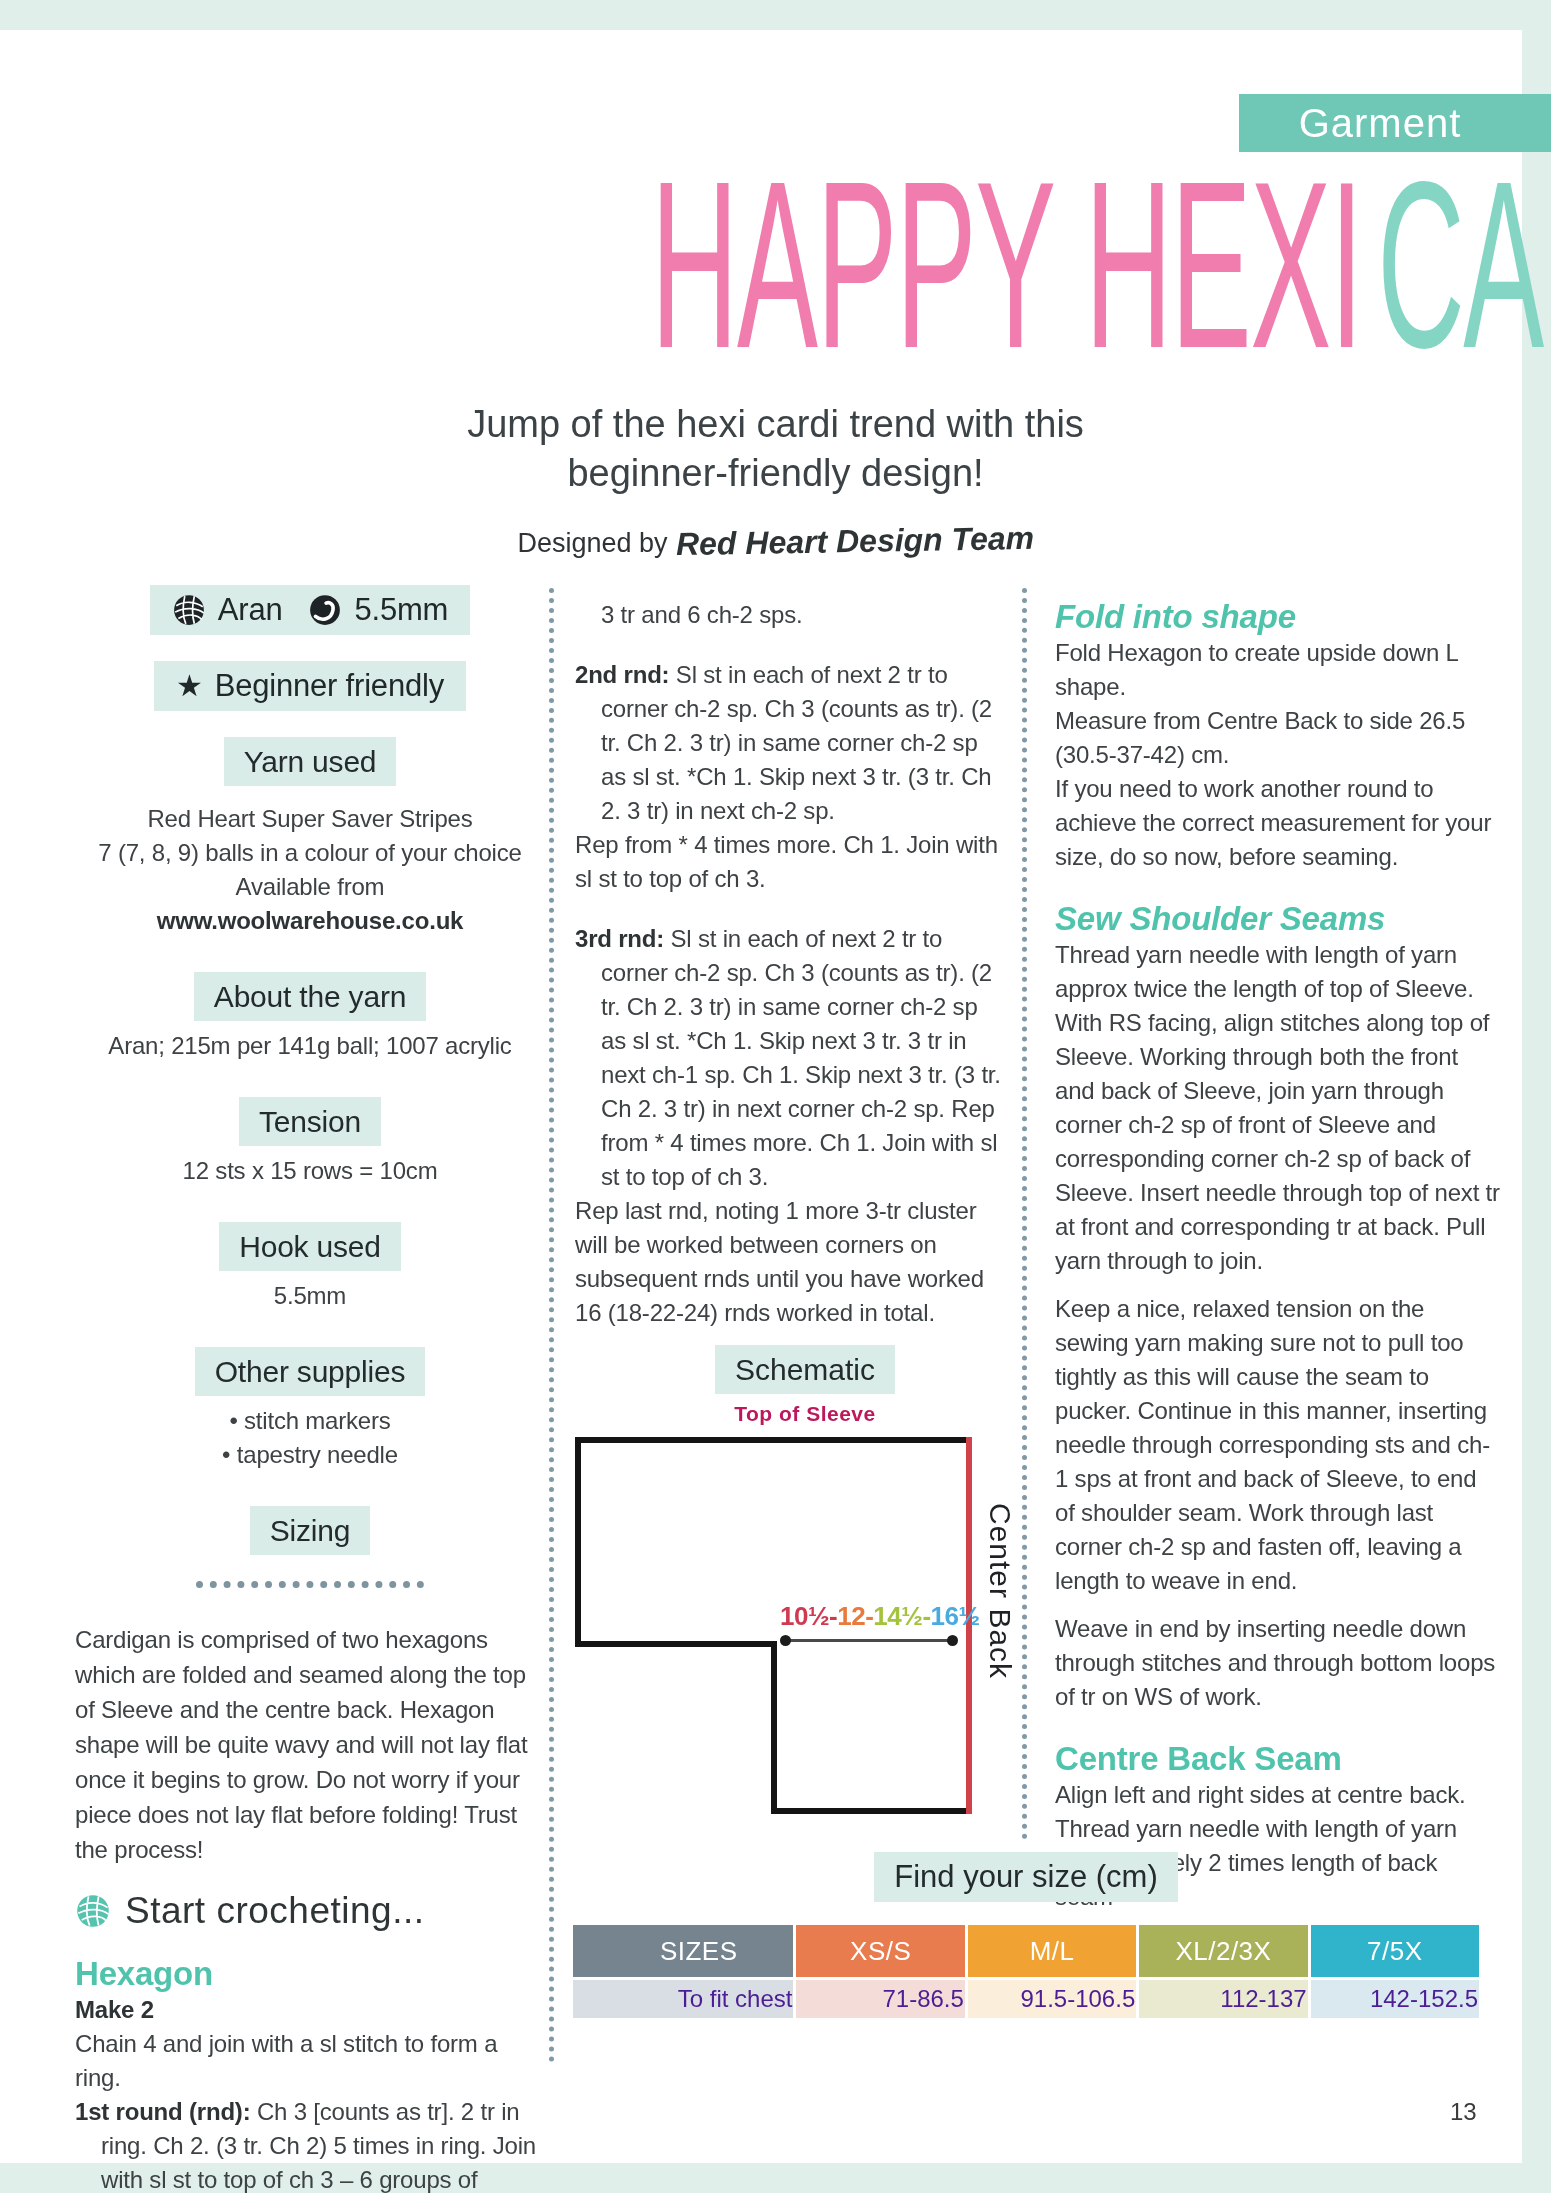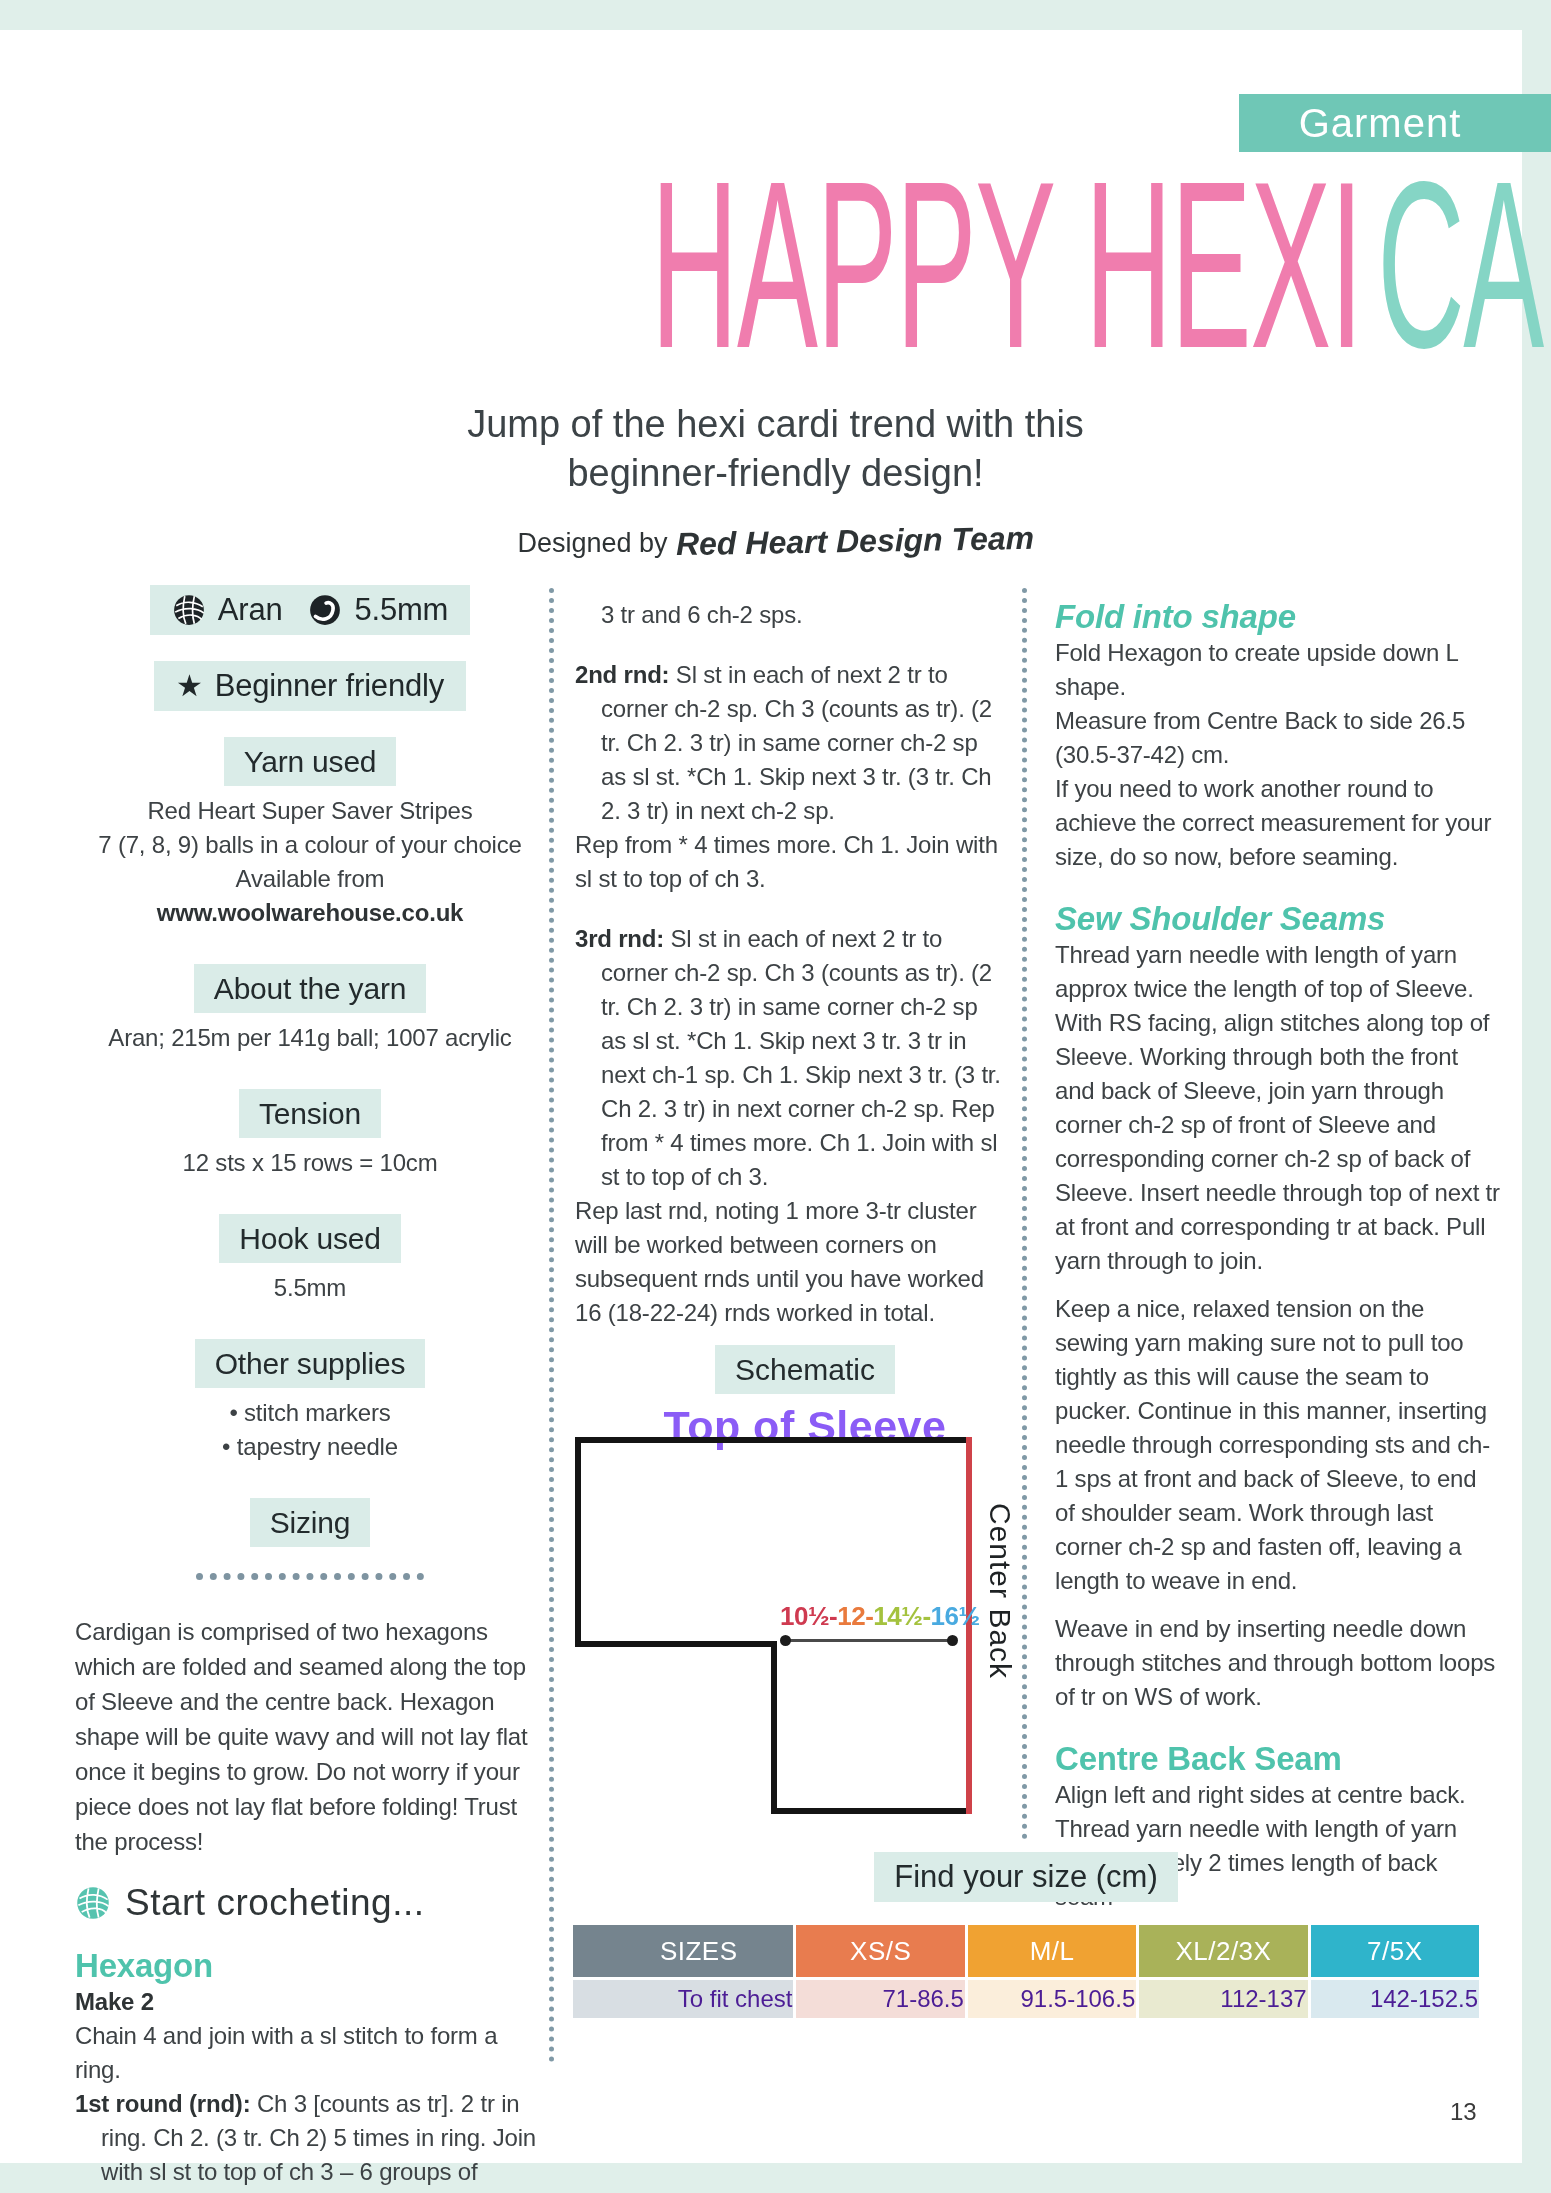--- a/index.html
+++ b/index.html
@@ -58,21 +58,21 @@
   .teal-h.it{font-style:italic;}
 
   .dotted-rule{border-top:7px dotted #7e94a1;width:228px;margin:0 auto;}
 
   .start-croch{display:flex;align-items:center;gap:14px;font-size:37px;color:#2f3537;letter-spacing:0.5px;}
   .start-croch .icon-svg{width:36px;height:36px;}
 
   
   #schematic{position:absolute;left:575px;top:1345px;width:460px;height:500px;}
   #schematic .hbadge{font-size:30px;}
-  .schem-sub{text-align:center;font-size:43px;font-weight:700;color:#8b5cf6;margin-top:8px;letter-spacing:0.5px;}
+  .schem-sub{text-align:center;font-size:21px;font-weight:700;color:#be185d;margin-top:8px;letter-spacing:0.5px;}
   .schem-svg{position:absolute;top:92px;left:0;}
   .center-back{position:absolute;left:408px;top:158px;writing-mode:vertical-rl;
     font-size:30px;color:#1e2224;letter-spacing:1px;}
   .measure-text{position:absolute;left:205px;top:256px;width:180px;text-align:center;
     font-size:26px;font-weight:700;white-space:nowrap;letter-spacing:-0.5px;}
   .measure-line{position:absolute;left:209px;top:294px;width:170px;height:3px;background:#4a4a4a;}
   .measure-line .dot{position:absolute;top:-4px;width:11px;height:11px;border-radius:50%;background:#1c1c1c;}
   .measure-line .dot.l{left:-4px;} .measure-line .dot.r{right:-4px;}
 
   
@@ -133,21 +133,21 @@
     <div class="gap-m"></div>
 
     <div class="badge-row">
       <span class="star">★</span>
       <span>Beginner friendly</span>
     </div>
 
     <div class="gap-m"></div>
 
     <div class="hbadge">Yarn used</div>
-    <div class="c" style="margin-top:8px;">
+    <div class="c" style="margin-top:16px;">
       <div>Red Heart Super Saver Stripes</div>
       <div>7 (7, 8, 9) balls in a colour of your choice</div>
       <div>Available from</div>
       <div class="b">www.woolwarehouse.co.uk</div>
     </div>
 
     <div class="gap-l"></div>
 
     <div class="hbadge">About the yarn</div>
     <div class="c" style="margin-top:8px;">Aran; 215m per 141g ball; 1007 acrylic</div>

